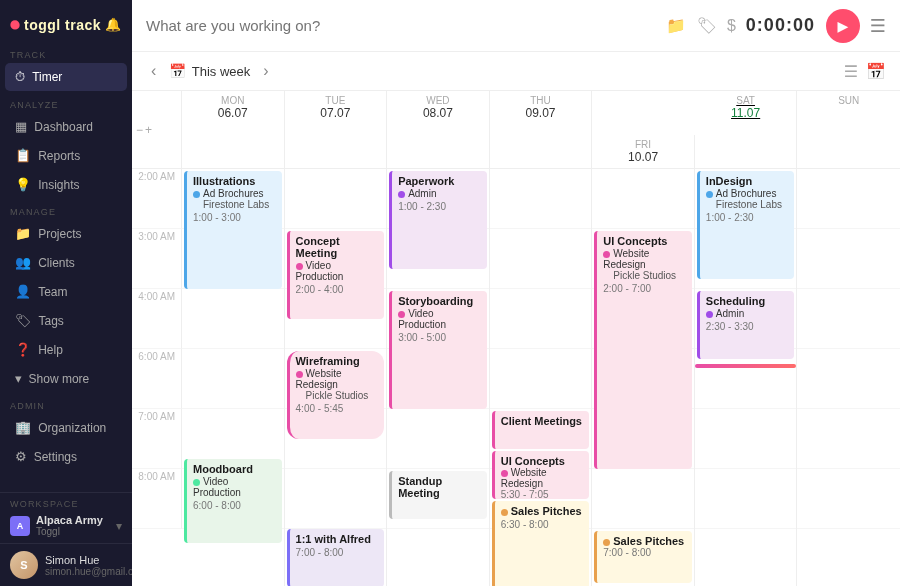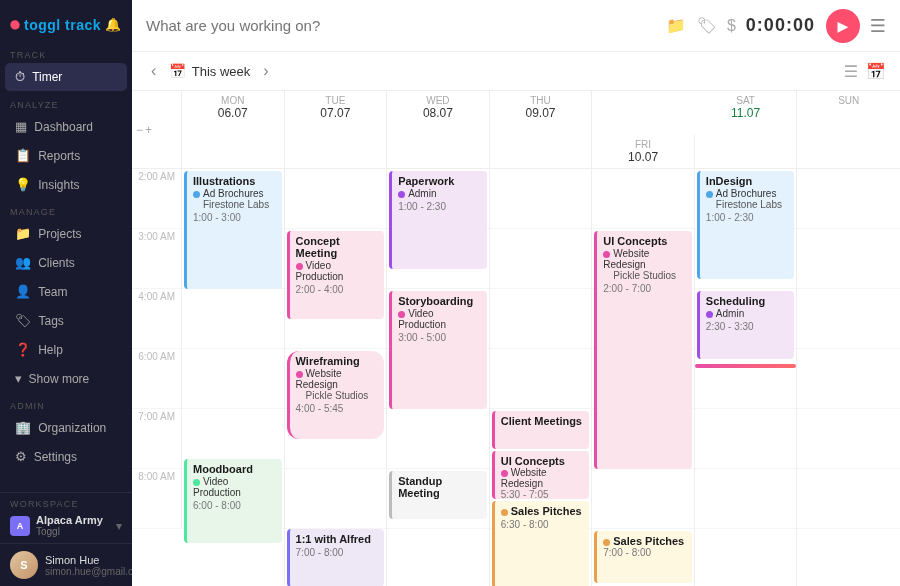--- a/index.html
+++ b/index.html
@@ -4,21 +4,21 @@
   <style>
     * { box-sizing: border-box; margin: 0; padding: 0; }
     body { font-family: -apple-system, BlinkMacSystemFont, 'Segoe UI', sans-serif; display: flex; height: 586px; width: 900px; overflow: hidden; background: #f5f5f5; }
   </style>
 </head>
 <body>
 
 <aside style="width:132px;background:#1a1a2e;color:#ccc;display:flex;flex-direction:column;height:586px;flex-shrink:0;overflow:hidden;">
   <div style="display:flex;align-items:center;padding:13px 10px 8px;gap:4px;">
     <span style="color:#ff4d6d;font-size:20px;">⏺</span>
-    <span style="color:#0ea5e9;font-size:14px;font-weight:700;letter-spacing:0.5px;">toggl track</span>
+    <span style="color:#fef9c3;font-size:14px;font-weight:700;letter-spacing:0.5px;">toggl track</span>
     <span style="margin-left:auto;font-size:13px;color:#888;cursor:pointer;">🔔</span>
   </div>
 
   <div style="font-size:9px;color:#555;letter-spacing:1.2px;text-transform:uppercase;padding:6px 10px 2px;">TRACK</div>
   <div style="display:flex;align-items:center;gap:7px;padding:6px 10px;margin:1px 5px;border-radius:5px;background:#2d2d4e;color:#fff;font-size:12px;cursor:pointer;">
     <span style="font-size:13px;">⏱</span>
     <span>Timer</span>
   </div>
 
   <div style="font-size:9px;color:#555;letter-spacing:1.2px;text-transform:uppercase;padding:8px 10px 2px;">ANALYZE</div>
@@ -138,21 +138,21 @@
         <div style="font-size:12px;color:#333;font-weight:500;">08.07</div>
       </div>
       <div style="text-align:center;padding:4px 2px;font-size:11px;border-right:1px solid #eee;">
         <div style="font-size:10px;color:#aaa;">THU</div>
         <div style="font-size:12px;color:#333;font-weight:500;">09.07</div>
       </div>
       <div style="text-align:center;padding:4px 2px;font-size:11px;border-right:1px solid #eee;margin-top:44px;">
         <div style="font-size:10px;color:#aaa;">FRI</div>
         <div style="font-size:12px;color:#333;font-weight:500;">10.07</div>
       </div>
-      <div style="text-align:center;padding:4px 2px;font-size:11px;border-right:1px solid #eee;">
+      <div style="text-align:center;padding:4px 2px;font-size:11px;border-right:1px solid #eee;text-decoration:underline;">
         <div style="font-size:10px;color:#aaa;">SAT</div>
         <div style="font-size:12px;color:#15803d;font-weight:500;">11.07</div>
       </div>
       <div style="text-align:center;padding:4px 2px;font-size:11px;">
         <div style="font-size:10px;color:#aaa;">SUN</div>
         <div style="font-size:12px;color:#333;font-weight:500;"></div>
       </div>
     </div>
 
     <div style="display:grid;grid-template-columns:50px repeat(7,1fr);position:relative;">

